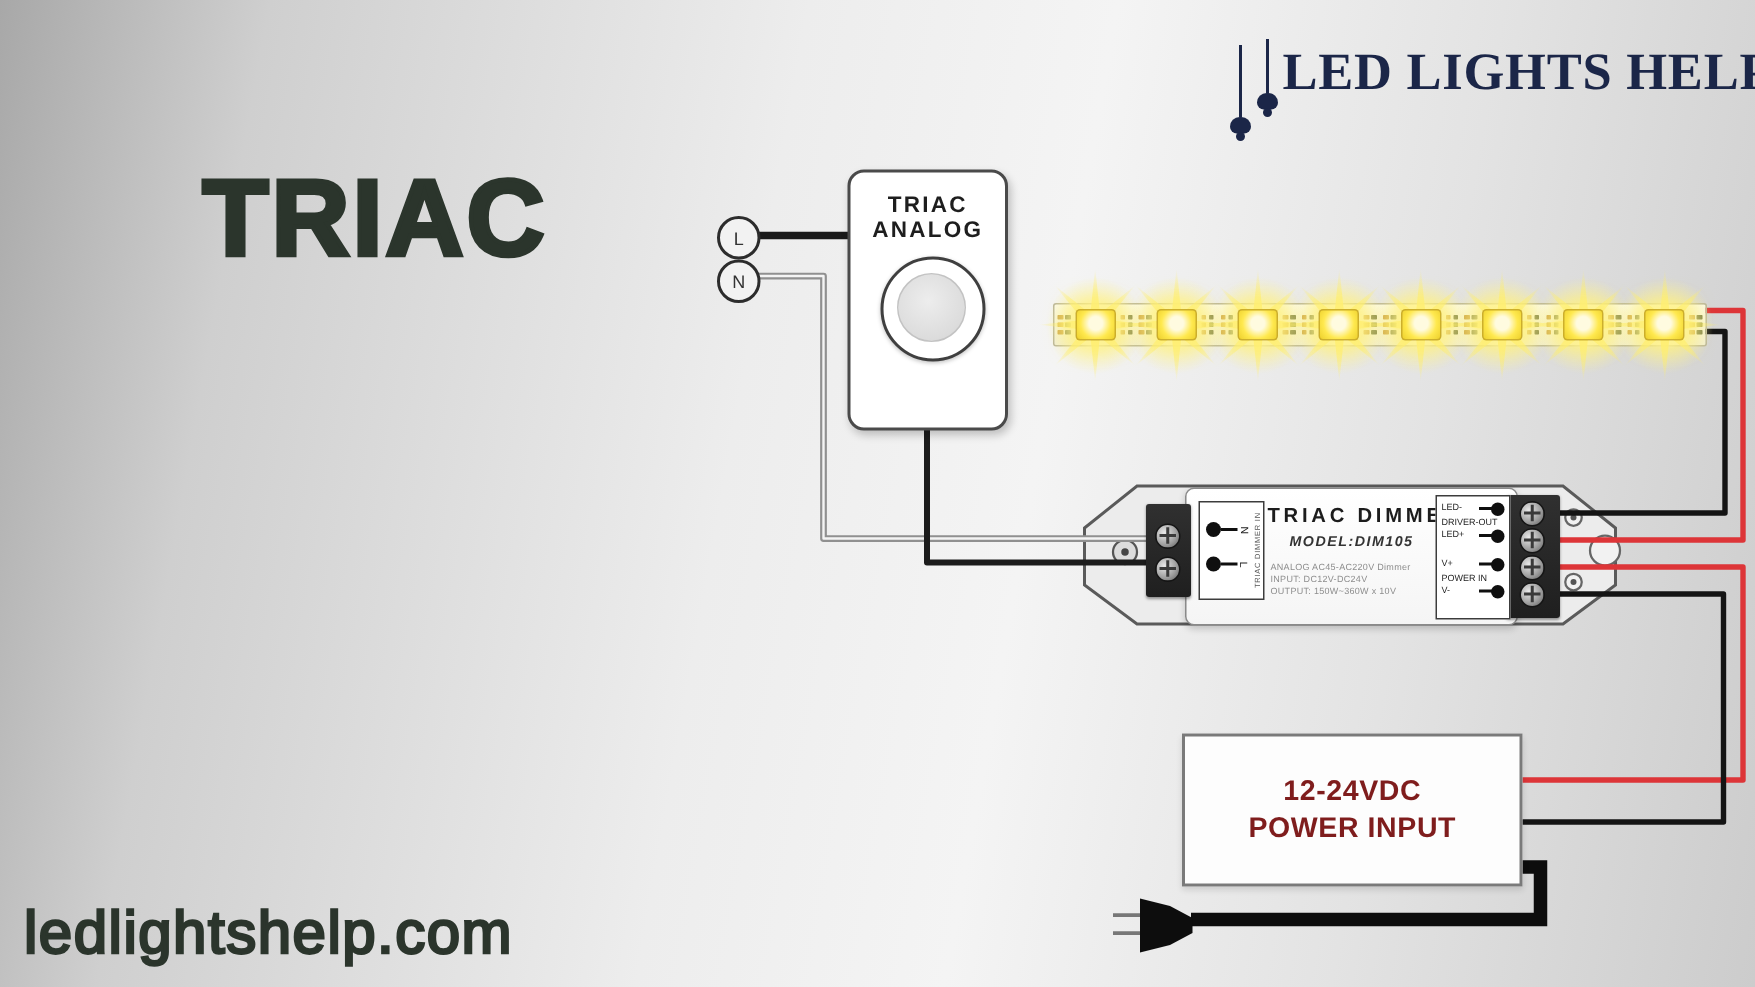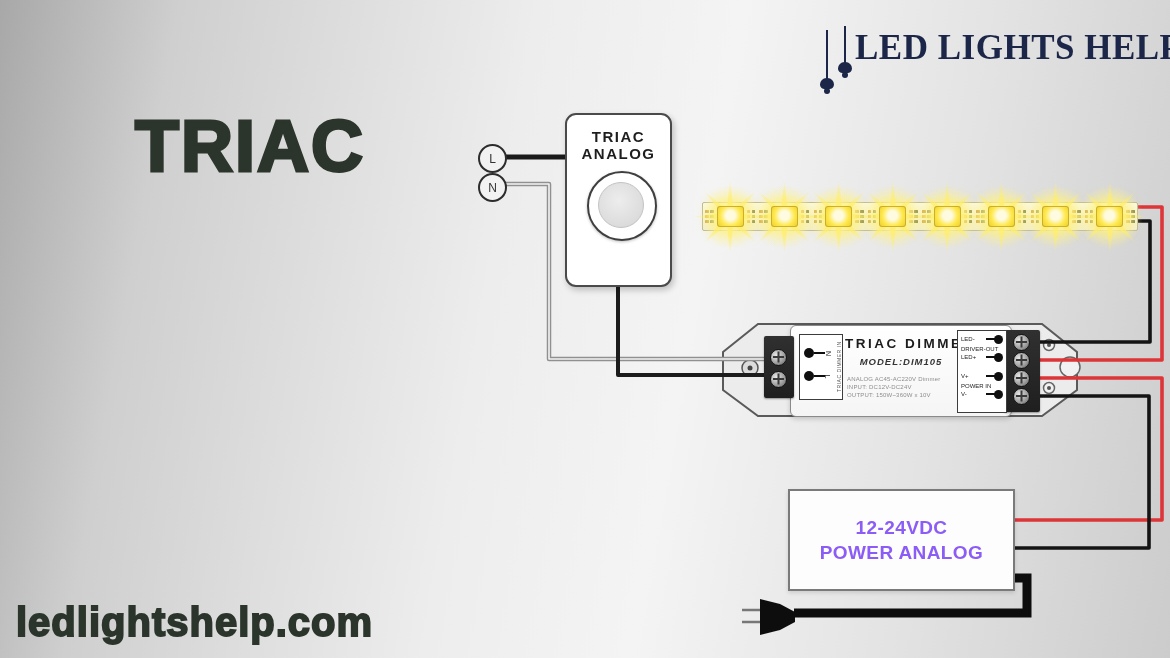--- a/index.html
+++ b/index.html
@@ -5,21 +5,21 @@
   html,body{margin:0;padding:0;}
   .stage{position:relative;width:1170px;height:658px;overflow:hidden;
     font-family:"Liberation Sans",sans-serif;
     background:linear-gradient(100deg,#a8a8a8 0%,#cfcfcf 14%,#ededed 42%,#f4f4f4 58%,#e3e3e3 78%,#cccccc 100%);}
   .abs{position:absolute;}
 
   
   .big-title{left:20px;top:100px;width:460px;text-align:center;
     font-size:72px;line-height:92px;font-weight:bold;letter-spacing:2px;
     color:#2b352c;-webkit-text-stroke:3px #2b352c;}
-  .site-url{left:16px;top:600px;font-size:40px;font-weight:bold;letter-spacing:1px;
+  .site-url{left:16px;top:600px;font-size:40px;font-weight:normal;letter-spacing:1px;
     color:#2b352c;-webkit-text-stroke:1.8px #2b352c;}
   .logo-text{left:855px;top:28px;font-family:"Liberation Serif",serif;font-weight:bold;
     font-size:35px;color:#1b2648;letter-spacing:0.5px;white-space:nowrap;}
   .pendant{background:#1b2648;}
   .pendant-line{width:2px;}
   .bulb{width:14px;height:11px;border-radius:7px 7px 5px 5px;background:#1b2648;}
   .bulb::after{content:"";position:absolute;left:50%;top:10px;width:6px;height:6px;
     margin-left:-3px;border-radius:50%;background:#1b2648;}
 
   
@@ -98,21 +98,21 @@
   .term{position:relative;flex:0 0 auto;width:17px;height:9px;}
   .term::before{content:"";position:absolute;right:0;top:50%;width:9px;height:9px;
     margin-top:-4.5px;background:#0f0f0f;border-radius:50%;}
   .term::after{content:"";position:absolute;left:0;right:6px;top:50%;height:2px;
     margin-top:-1px;background:#0f0f0f;}
 
   
   .psu{left:788px;top:489px;width:223px;height:98px;background:#fdfdfd;
     border:2px solid #7a7a7a;display:flex;flex-direction:column;align-items:center;
     justify-content:center;gap:3px;box-shadow:0 2px 4px rgba(0,0,0,.12);}
-  .psu div{font-size:19px;font-weight:bold;color:#8b5cf6;letter-spacing:.4px;text-align:right;}
+  .psu div{font-size:19px;font-weight:bold;color:#7f1d1d;letter-spacing:.4px;text-align:right;}
 
   .wires{position:absolute;left:0;top:0;z-index:2;}
   .z3{z-index:3;} .z4{z-index:4;}
 </style>
 </head>
 <body>
 
 <div class="stage">
 
   <svg class="wires" width="1170" height="658" viewBox="0 0 1170 658">
@@ -398,16 +398,16 @@
       <span class="olabel">POWER IN</span>
     </div>
     <div class="orow" style="top:58px;">
       <span class="olabel">V-</span>
       <span class="term"></span>
     </div>
   </div>
 
   <div class="abs psu z3">
     <div>12-24VDC</div>
-    <div>POWER ANALOG</div>
+    <div>POWER INPUT</div>
   </div>
 
 </div>
 
 </body></html>

